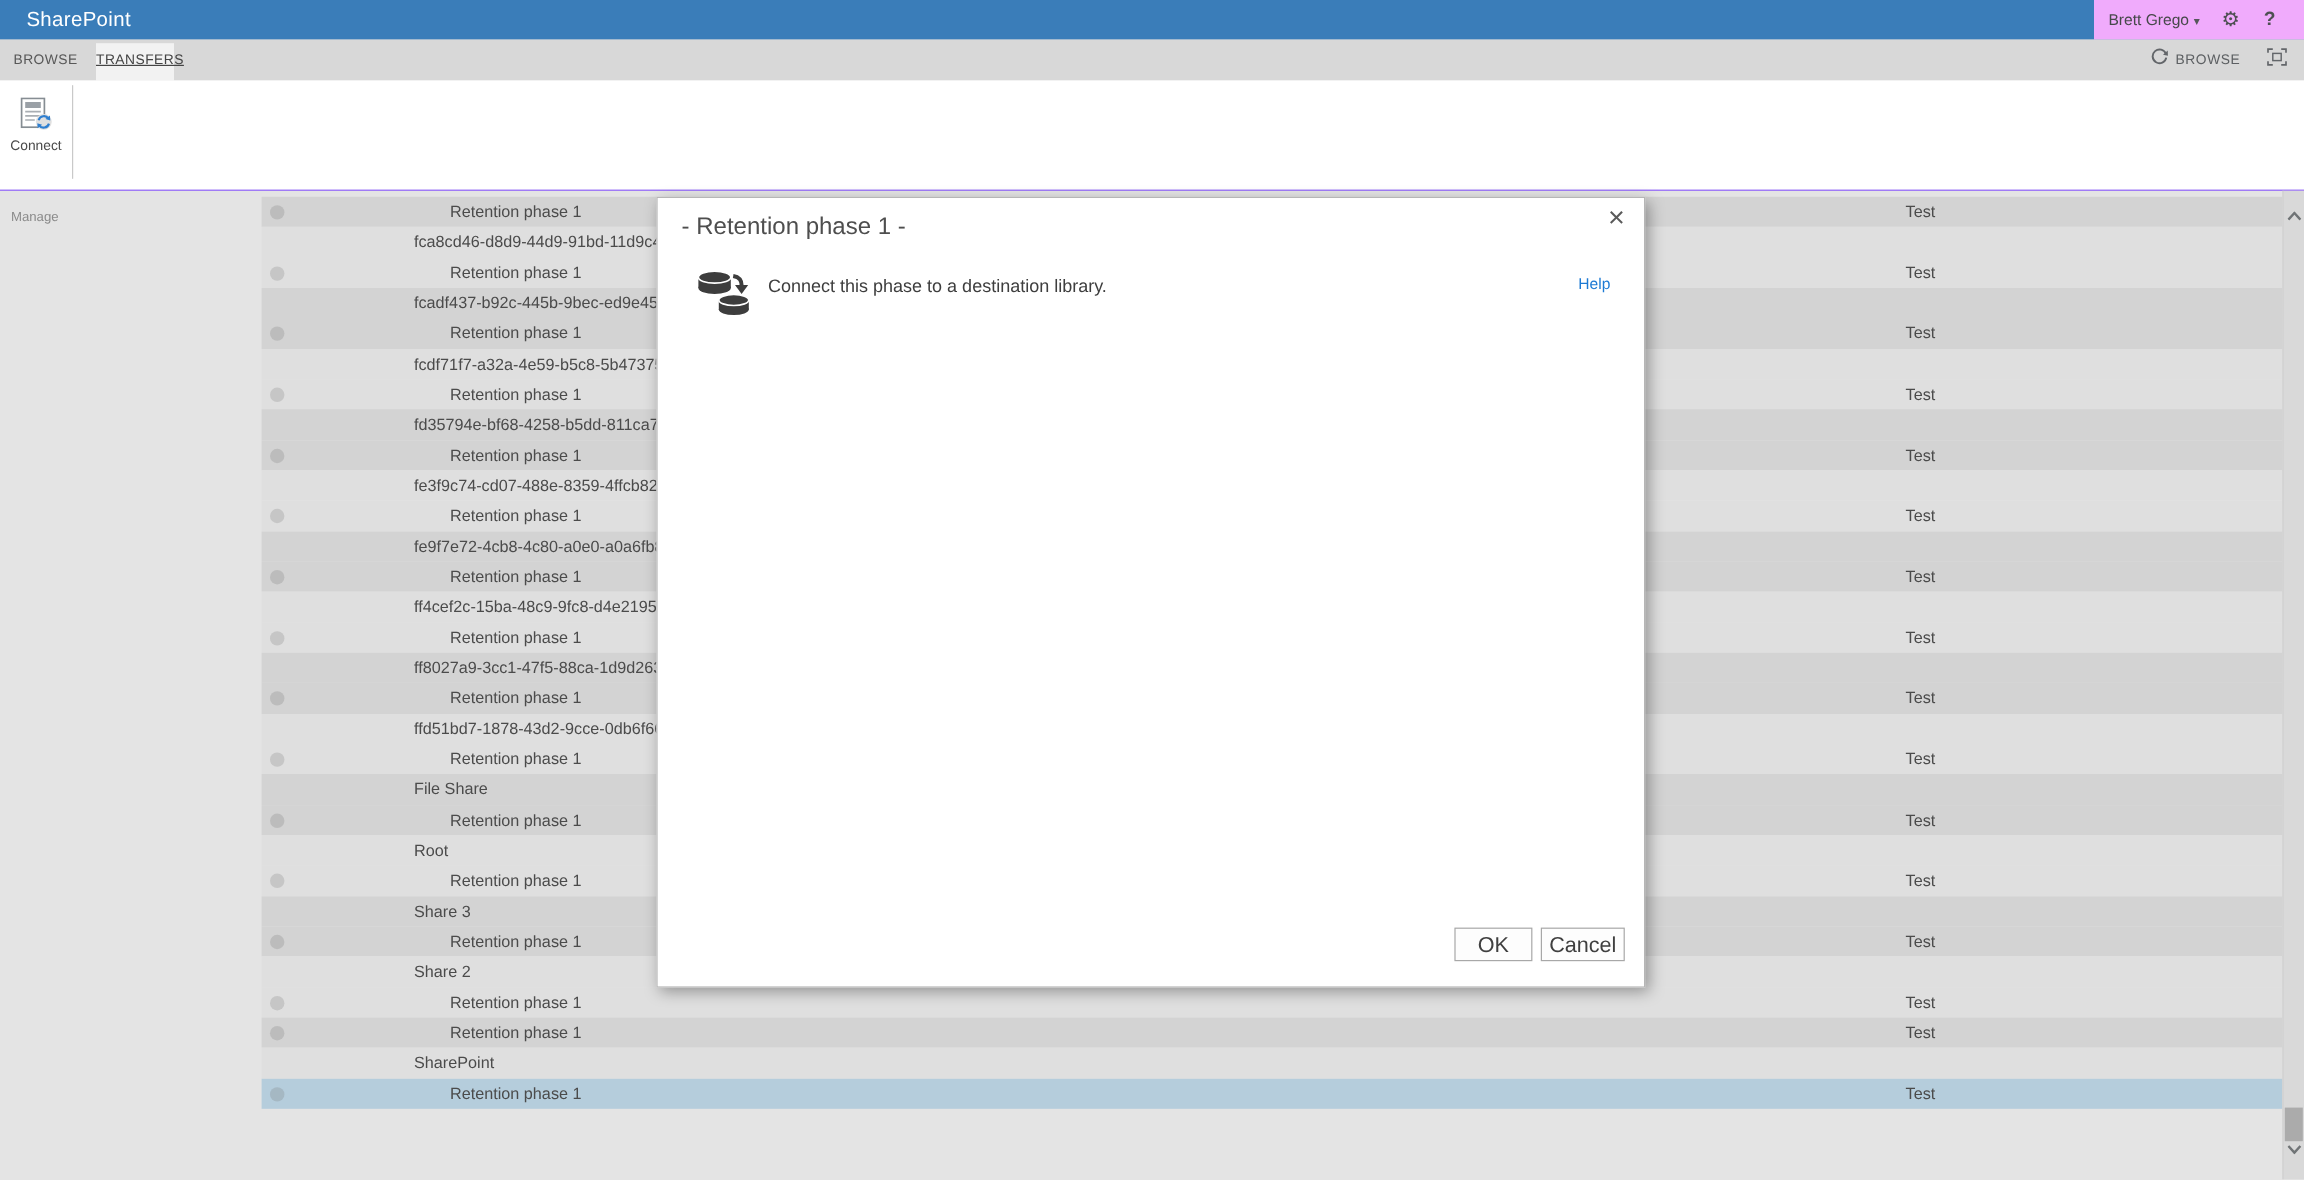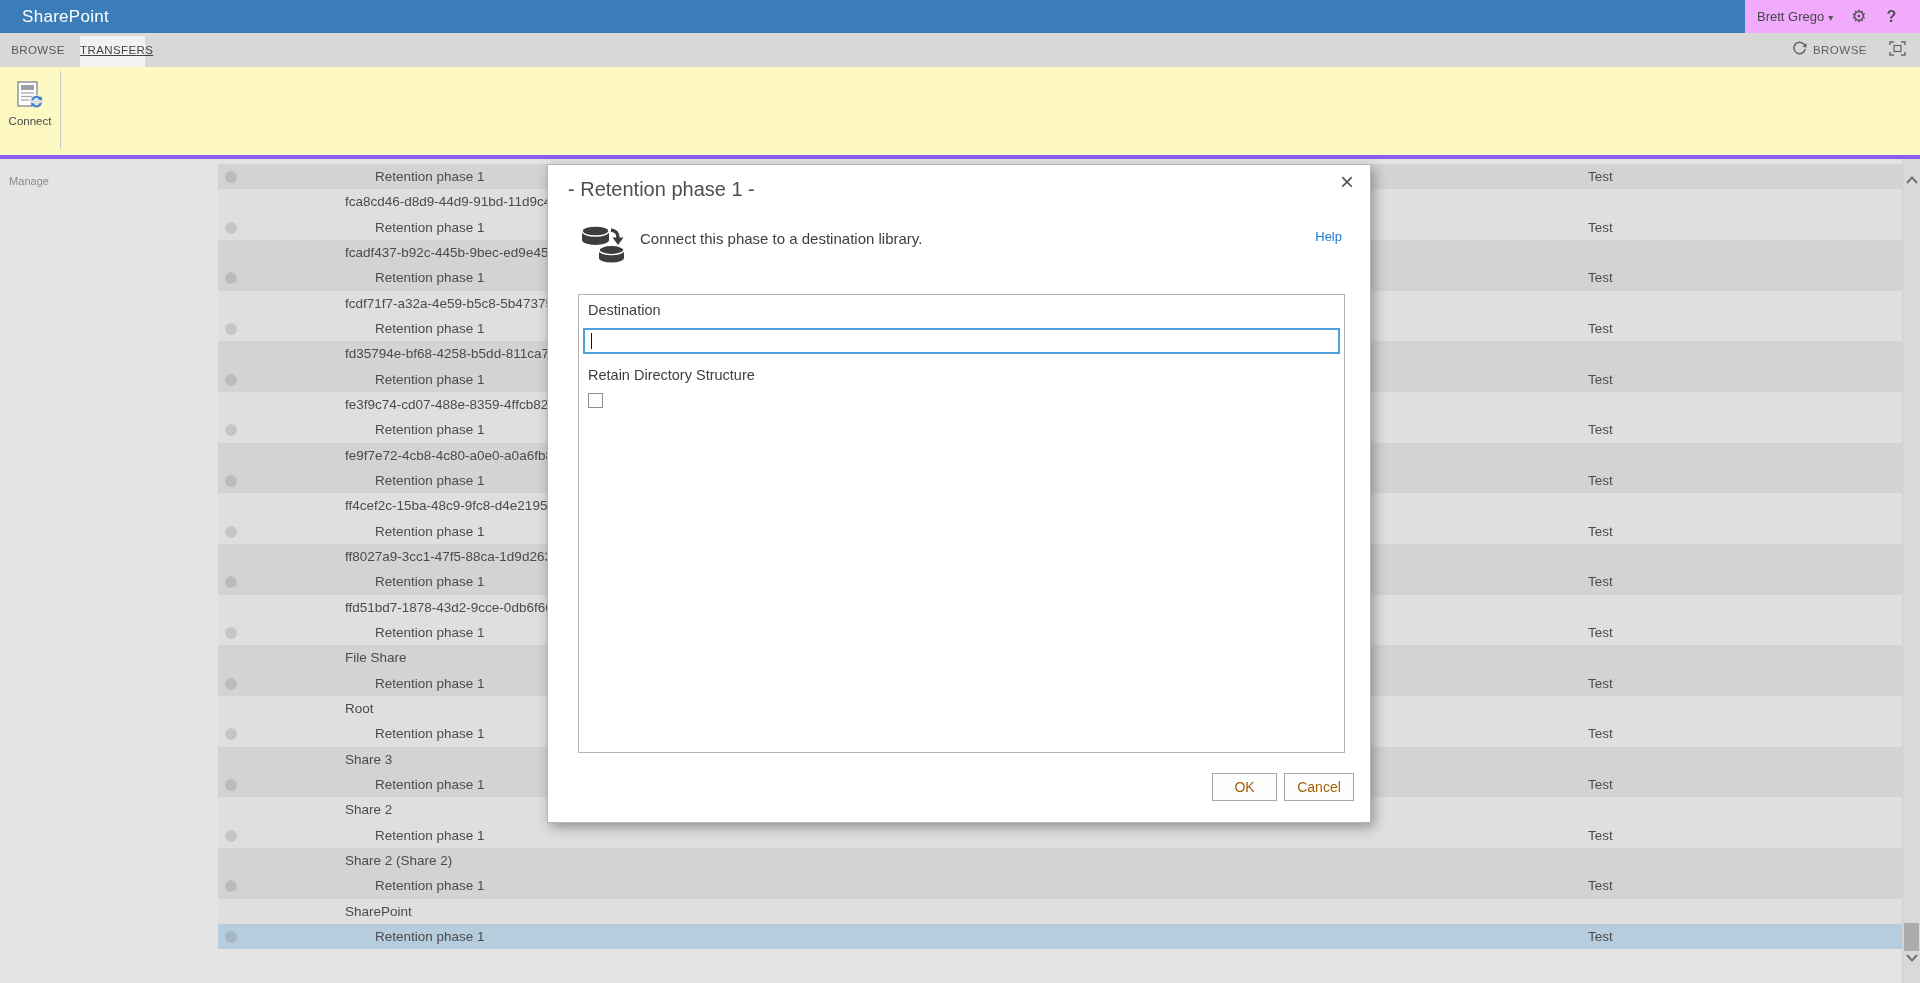--- a/index.html
+++ b/index.html
@@ -20,21 +20,21 @@
   
   .tab-strip{position:absolute;top:33px;left:0;width:1920px;height:34px;background:#d8d8d8;}
   .tab{position:absolute;top:0;height:34px;line-height:34px;text-align:center;font-size:11.5px;letter-spacing:.4px;color:#585858;cursor:pointer;}
   .tab.browse{left:8px;width:60px;}
   .tab.active{left:80px;width:65px;background:#f2f2f2;top:3px;height:31px;line-height:29px;color:#444;text-decoration:underline;}
   .ribbon-right{position:absolute;right:14px;top:0;height:34px;display:flex;align-items:center;}
   .share-btn{display:flex;align-items:center;cursor:pointer;}
   .share-label{font-size:11.5px;letter-spacing:.5px;color:#5d6063;margin-left:6px;}
   .focus-btn{margin-left:22px;cursor:pointer;display:flex;align-items:center;}
   
-  .ribbon-content{position:absolute;top:67px;left:0;width:1920px;height:92px;background:#fef9c3;border-bottom:4px solid #8b5cf6;box-sizing:border-box;}
+  .ribbon-content{position:absolute;top:67px;left:0;width:1920px;height:92px;background:#ffffff;border-bottom:1px solid #8b5cf6;box-sizing:border-box;}
   .connect-btn{position:absolute;left:4px;top:4px;width:52px;height:66px;text-align:center;cursor:pointer;}
   .connect-btn svg{margin-top:10px;}
   .connect-label{font-size:11.5px;color:#4a4a4a;margin-top:2px;}
   .group-divider{position:absolute;left:60px;top:4px;height:78px;width:1px;background:#c9c9c9;}
   .group-label{position:absolute;left:0px;top:74px;width:58px;text-align:center;font-size:11px;color:#8b8b8b;margin-top:34px;}
   
   .rows{position:absolute;left:218px;top:164px;width:1684px;}
   .row{position:relative;height:25.33px;line-height:25.33px;font-size:13.5px;color:#4b4b4b;background:#dfdfdf;white-space:nowrap;}
   .row.shaded{background:#d3d3d3;}
   .row.selected{background:var(--selected-row,#b5cddc);}
@@ -53,21 +53,21 @@
   .dlg-close{position:absolute;right:16px;top:5px;font-size:24px;color:#5a5a5a;cursor:pointer;line-height:1;}
   .dlg-icon{position:absolute;left:33px;top:58px;}
   .dlg-desc{position:absolute;left:92px;top:65px;font-size:15px;color:#3e3e3e;}
   .dlg-help{position:absolute;right:28px;top:64px;font-size:13px;color:var(--help-link,#1d7ad4);cursor:pointer;text-decoration:none;}
   .fieldset{position:absolute;left:30px;top:129px;width:767px;height:459px;border:1px solid #b3b3b3;box-sizing:border-box;}
   .dest-label{position:absolute;left:9px;top:7px;font-size:14.5px;color:#3e3e3e;}
   .dest-input{position:absolute;left:4px;top:33px;width:757px;height:26px;border:2px solid var(--accent-blue,#4f9fdb);box-sizing:border-box;background:#fff;cursor:text;}
   .text-caret{position:absolute;left:6px;top:3px;width:1px;height:16px;background:#111;}
   .retain-label{position:absolute;left:9px;top:72px;font-size:14.5px;color:#3e3e3e;}
   .retain-checkbox{position:absolute;left:9px;top:98px;width:13px;height:13px;border:1px solid #8e8e8e;background:#fdfdfd;cursor:pointer;}
-  .dlg-btn{position:absolute;top:608px;height:28px;background:#fdfdfd;border:1px solid #a8a8a8;font-family:"Liberation Sans",sans-serif;font-size:14px;color:#a16207;cursor:pointer;padding:0;}
+  .dlg-btn{position:absolute;top:608px;height:28px;background:#fdfdfd;border:1px solid #a8a8a8;font-family:"Liberation Sans",sans-serif;font-size:18px;color:#404040;cursor:pointer;padding:0;}
   .btn-ok{left:664px;width:65px;}
   .btn-cancel{left:736px;width:70px;}
 </style>
 </head>
 <body>
 
 <div class="suite-bar">
   <span class="app-title">SharePoint</span>
   <div class="suite-right">
     <span class="user-menu"><span>Brett Grego</span><span class="user-caret">▾</span></span>
@@ -252,25 +252,20 @@
     <div class="row header">
 
     <span class="row-label">Share 2</span>
 
   </div>
     <div class="row child">
     <span class="bullet"></span>
     <span class="row-label">Retention phase 1</span>
     <span class="row-test">Test</span>
   </div>
-    <div class="row header shaded">
-
-    <span class="row-label">Share 2 (Share 2)</span>
-
-  </div>
     <div class="row child shaded">
     <span class="bullet"></span>
     <span class="row-label">Retention phase 1</span>
     <span class="row-test">Test</span>
   </div>
     <div class="row header">
 
     <span class="row-label">SharePoint</span>
 
   </div>
@@ -311,24 +306,16 @@
       <g fill="#3d3d3d">
         <rect x="18" y="27" width="25" height="8"></rect>
         <ellipse cx="30.5" cy="35" rx="12.5" ry="4.6"></ellipse>
         <ellipse cx="30.5" cy="27" rx="12.5" ry="4.6" stroke="#ffffff" stroke-width="1.4"></ellipse>
       </g>
     </svg>
   </div>
   <div class="dlg-desc">Connect this phase to a destination library.</div>
   <a class="dlg-help">Help</a>
 
-  <div class="fieldset">
-    <div class="dest-label">Destination</div>
-    <div class="dest-input">
-      <span class="text-caret"></span>
-    </div>
-    <div class="retain-label">Retain Directory Structure</div>
-    <div class="retain-checkbox"></div>
-  </div>
 
   <button class="dlg-btn btn-ok">OK</button>
   <button class="dlg-btn btn-cancel">Cancel</button>
 </div>
 
 </body></html>

